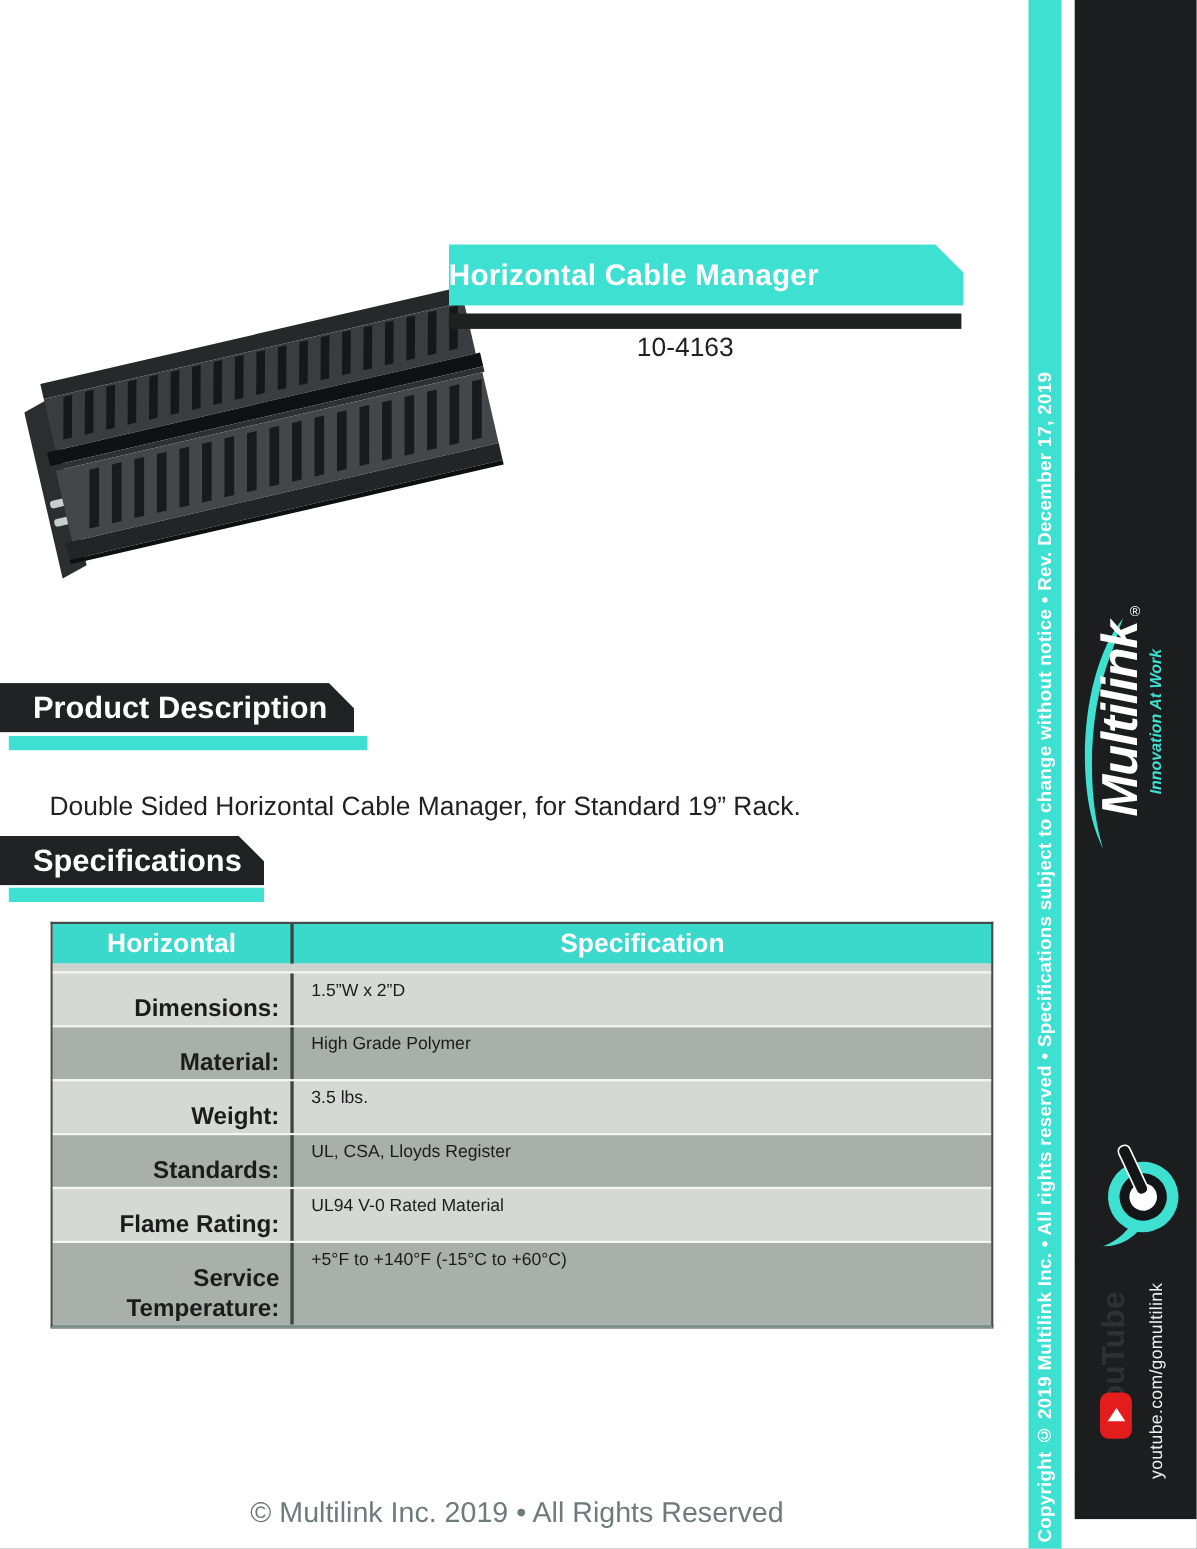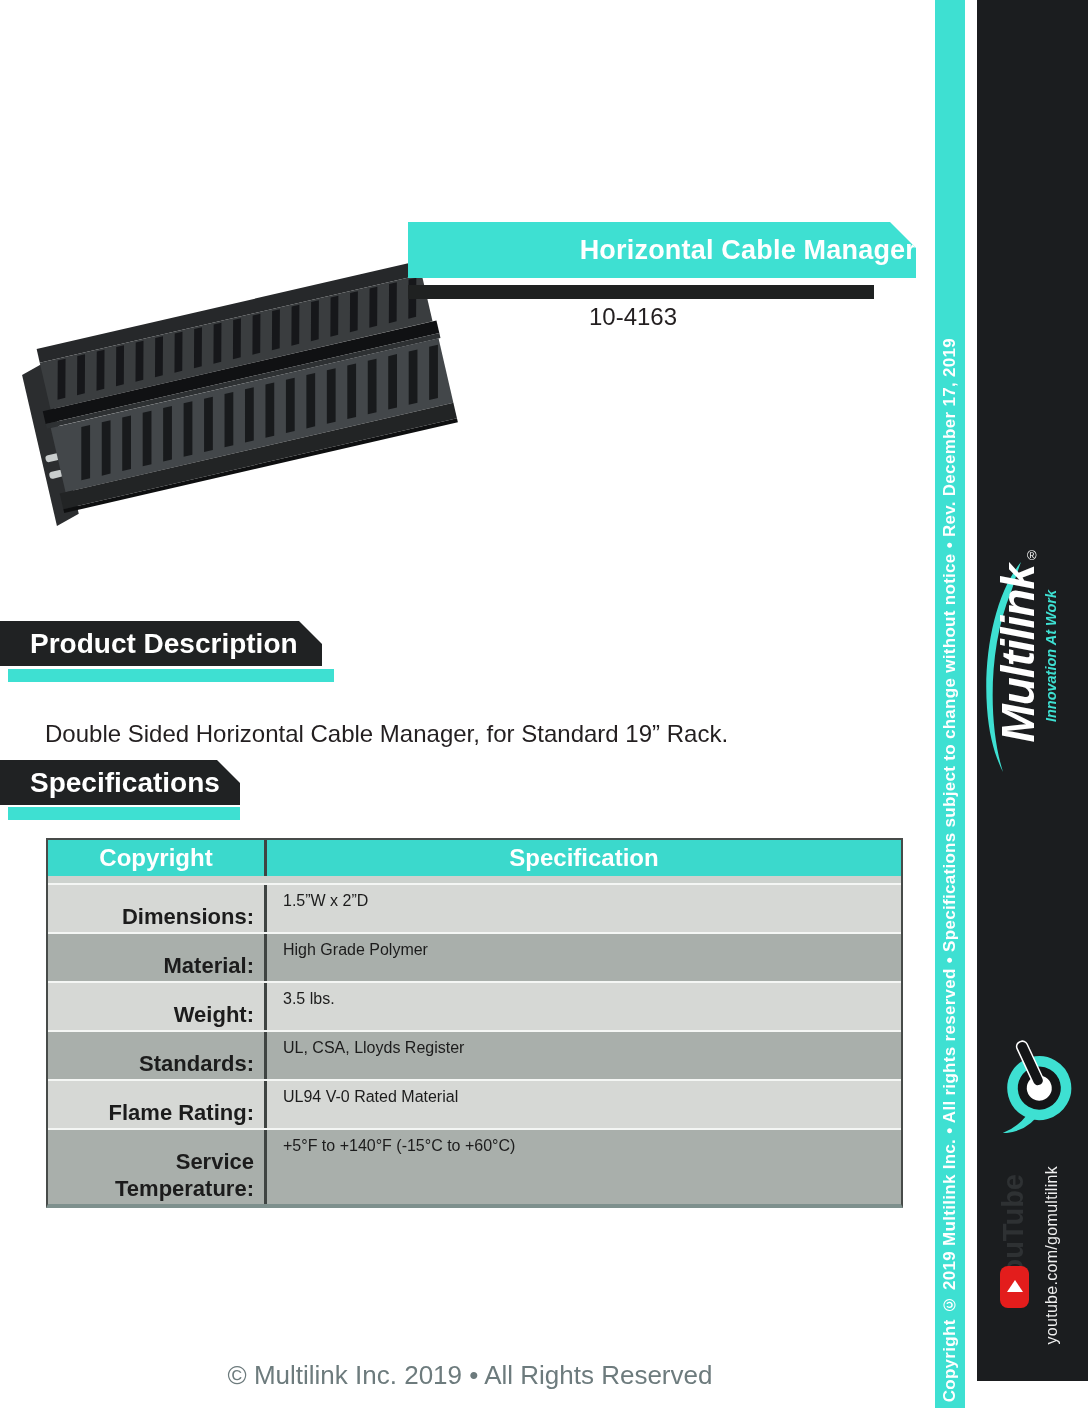--- a/index.html
+++ b/index.html
@@ -5,25 +5,25 @@
   html,body{margin:0;padding:0;background:#888;}
   .page{
     position:relative;width:1088px;height:1408px;background:#ffffff;
     font-family:"Liberation Sans", sans-serif;overflow:hidden;margin:0 auto;
   }
   
   .title-banner{
     position:absolute;left:408px;top:222px;width:468px;height:56px;
     background:#3EE0D2;
     clip-path:polygon(0 0, calc(100% - 26px) 0, 100% 26px, 100% 100%, 0 100%);
-    display:flex;align-items:center;justify-content:flex-end;padding-left:40px;
+    display:flex;align-items:center;justify-content:flex-start;
   }
   .title-banner span{color:#fff;font-weight:bold;font-size:27px;letter-spacing:.2px;}
   .title-underbar{position:absolute;left:408px;top:285px;width:466px;height:14px;background:#1F2121;}
-  .part-number{position:absolute;left:400px;top:303px;width:466px;text-align:center;
+  .part-number{position:absolute;left:390px;top:303px;width:466px;text-align:center;
     font-size:24px;color:#231F20;}
   
   .section-banner{
     position:absolute;left:0;height:45px;background:#202223;color:#fff;
     clip-path:polygon(0 0, calc(100% - 23px) 0, 100% 23px, 100% 100%, 0 100%);
     display:flex;align-items:center;
   }
   .section-banner span{font-weight:bold;font-size:28px;padding-left:30px;text-align:right;}
   .banner-pd{top:621px;width:322px;}
   .banner-spec{top:760px;width:240px;}
@@ -116,21 +116,21 @@
   <div class="teal-underbar teal-pd"></div>
   <div class="description-text">Double Sided Horizontal Cable Manager, for Standard 19” Rack.</div>
 
   <div class="section-banner banner-spec">
     <span>Specifications</span>
   </div>
   <div class="teal-underbar teal-spec"></div>
 
   <div class="spec-table">
     <div class="t-head">
-      <div class="c1">Copyright</div>
+      <div class="c1">Horizontal</div>
       <div class="c2">Specification</div>
     </div>
     <div class="t-band"></div>
     <div class="t-row light">
       <div class="c1">Dimensions:</div>
       <div class="c2">1.5”W x 2”D</div>
     </div>
     <div class="t-row dark">
       <div class="c1">Material:</div>
       <div class="c2">High Grade Polymer</div>

